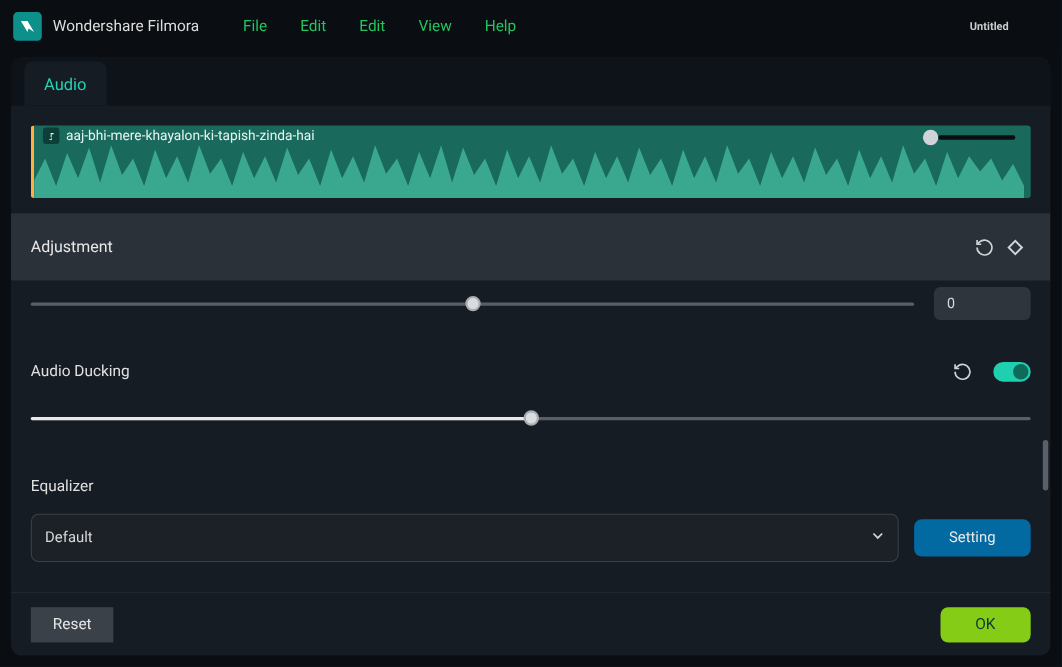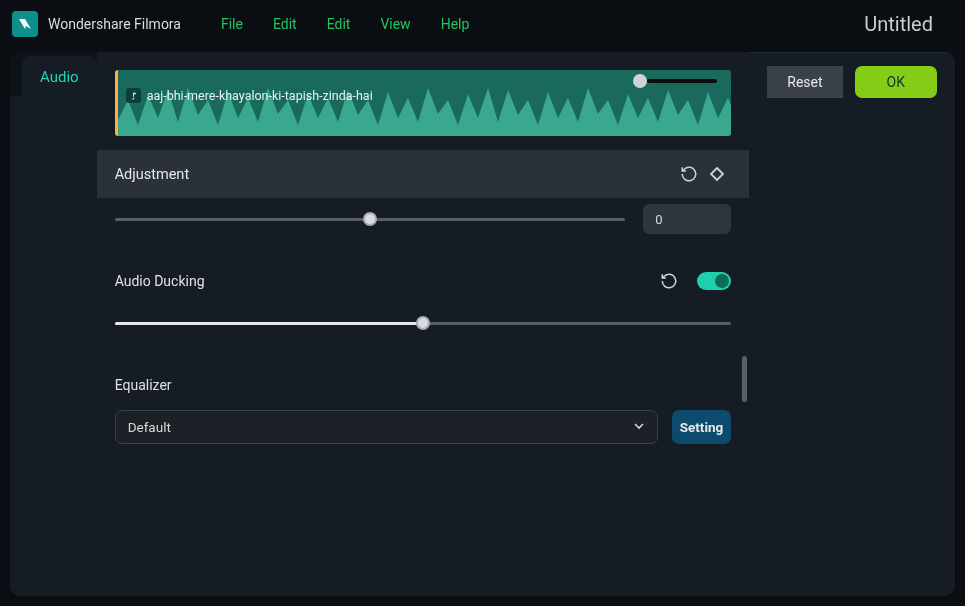--- a/index.html
+++ b/index.html
@@ -28,30 +28,30 @@
       width: 26px; height: 26px;
       background: #0d8f8a;
       border-radius: 4px;
       display: flex;
       align-items: center;
       justify-content: center;
     }
     .app-name { font-size: 14px; color: #ddd; }
     .menu-items { display: flex; gap: 30px; }
     .menu-item { font-size: 14px; color: #22c55e; cursor: pointer; }
-    .doc-title { margin-left: auto; margin-right: 20px; font-size: 20px; color: #ccc; }
+    .doc-title { margin-left: auto; margin-right: 36px; font-size: 10px; color: #ccc; font-weight: bold; }
 
     
     .panel {
       margin: 4px 10px 10px 10px;
       background: #151c24;
       border-radius: 10px;
       height: 544px;
       display: flex;
-      flex-direction: row;
+      flex-direction: column;
       overflow: hidden;
     }
 
     
     .tabs {
       display: flex;
       align-items: flex-end;
       height: 44px;
       padding-left: 12px;
       background: #0d1319;
@@ -83,21 +83,21 @@
     .clip {
       position: relative;
       height: 66px;
       background: #196a5d;
       border-radius: 3px;
       border-left: 3px solid #ffae42;
       overflow: hidden;
     }
     .clip-label {
       position: absolute;
-      top: 18px; left: 8px;
+      top: 2px; left: 8px;
       display: flex;
       align-items: flex-start;
       gap: 6px;
       font-size: 12.5px;
       color: #e6f4f1;
       z-index: 2;
     }
     .clip-label .note-icon {
       width: 15px; height: 15px;
       background: #0b3f37;
@@ -123,21 +123,21 @@
       border-radius: 50%;
     }
     .fade-line {
       width: 70px; height: 4px;
       background: #0b0d10;
       border-radius: 2px;
     }
 
     
     .section-header {
-      height: 48px;
+      height: 61px;
       background: #2a3138;
       display: flex;
       align-items: center;
       padding: 0 18px;
       font-size: 14.5px;
       color: #e8e8e8;
     }
     .section-header .spacer { flex: 1; }
     .icon-btn {
       width: 28px; height: 28px;
@@ -214,44 +214,43 @@
 
     
     .eq-row {
       display: flex;
       align-items: center;
       gap: 14px;
       padding: 4px 18px 18px 18px;
     }
     .select {
       flex: 1;
-      height: 34px;
+      height: 44px;
       background: #1b2127;
       border: 1px solid #3a4149;
       border-radius: 7px;
       display: flex;
       align-items: center;
       padding: 0 12px;
       font-size: 13.5px;
       color: #d8d8d8;
       cursor: pointer;
     }
     .select .chev { margin-left: auto; }
     .btn-grey {
       height: 34px;
-      padding: 0 8px;
-      background: #0c4a6e;
+      padding: 0 32px;
+      background: #0369a1;
       border-radius: 7px;
       display: flex;
       align-items: center;
       justify-content: center;
       font-size: 13.5px;
       color: #e8e8e8;
       cursor: pointer;
-      font-weight: bold;
     }
 
     
     .footer {
       height: 58px;
       border-top: 1px solid #222a32;
       display: flex;
       align-items: center;
       padding: 0 18px;
       gap: 12px;

